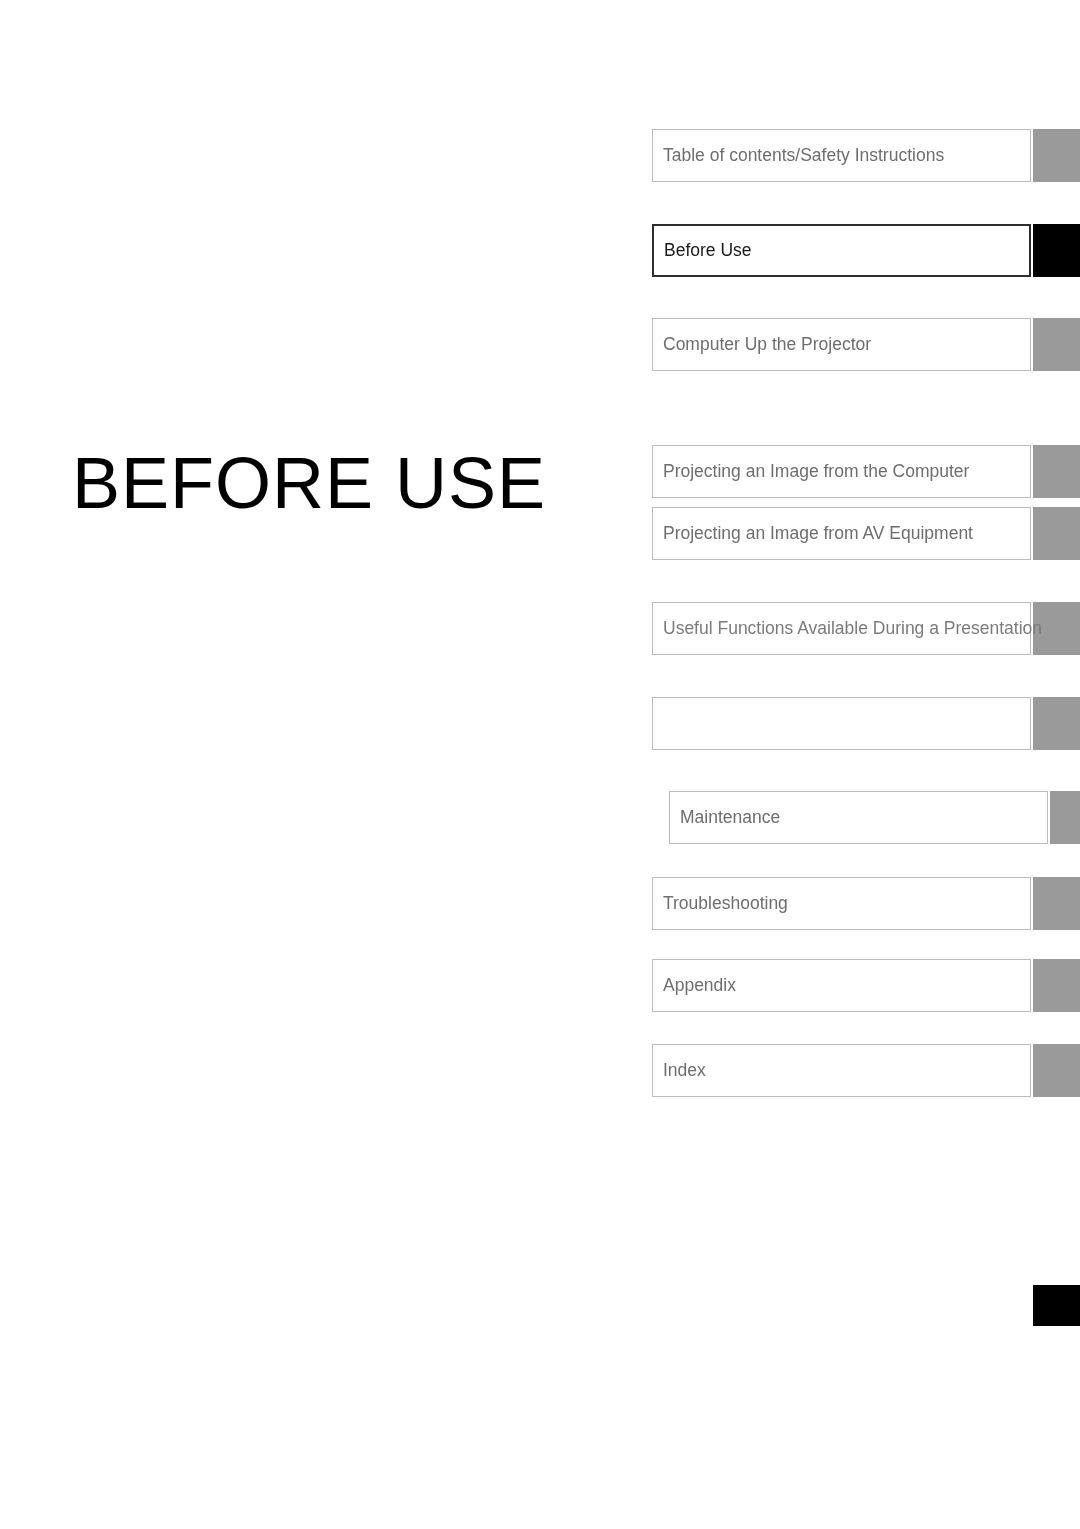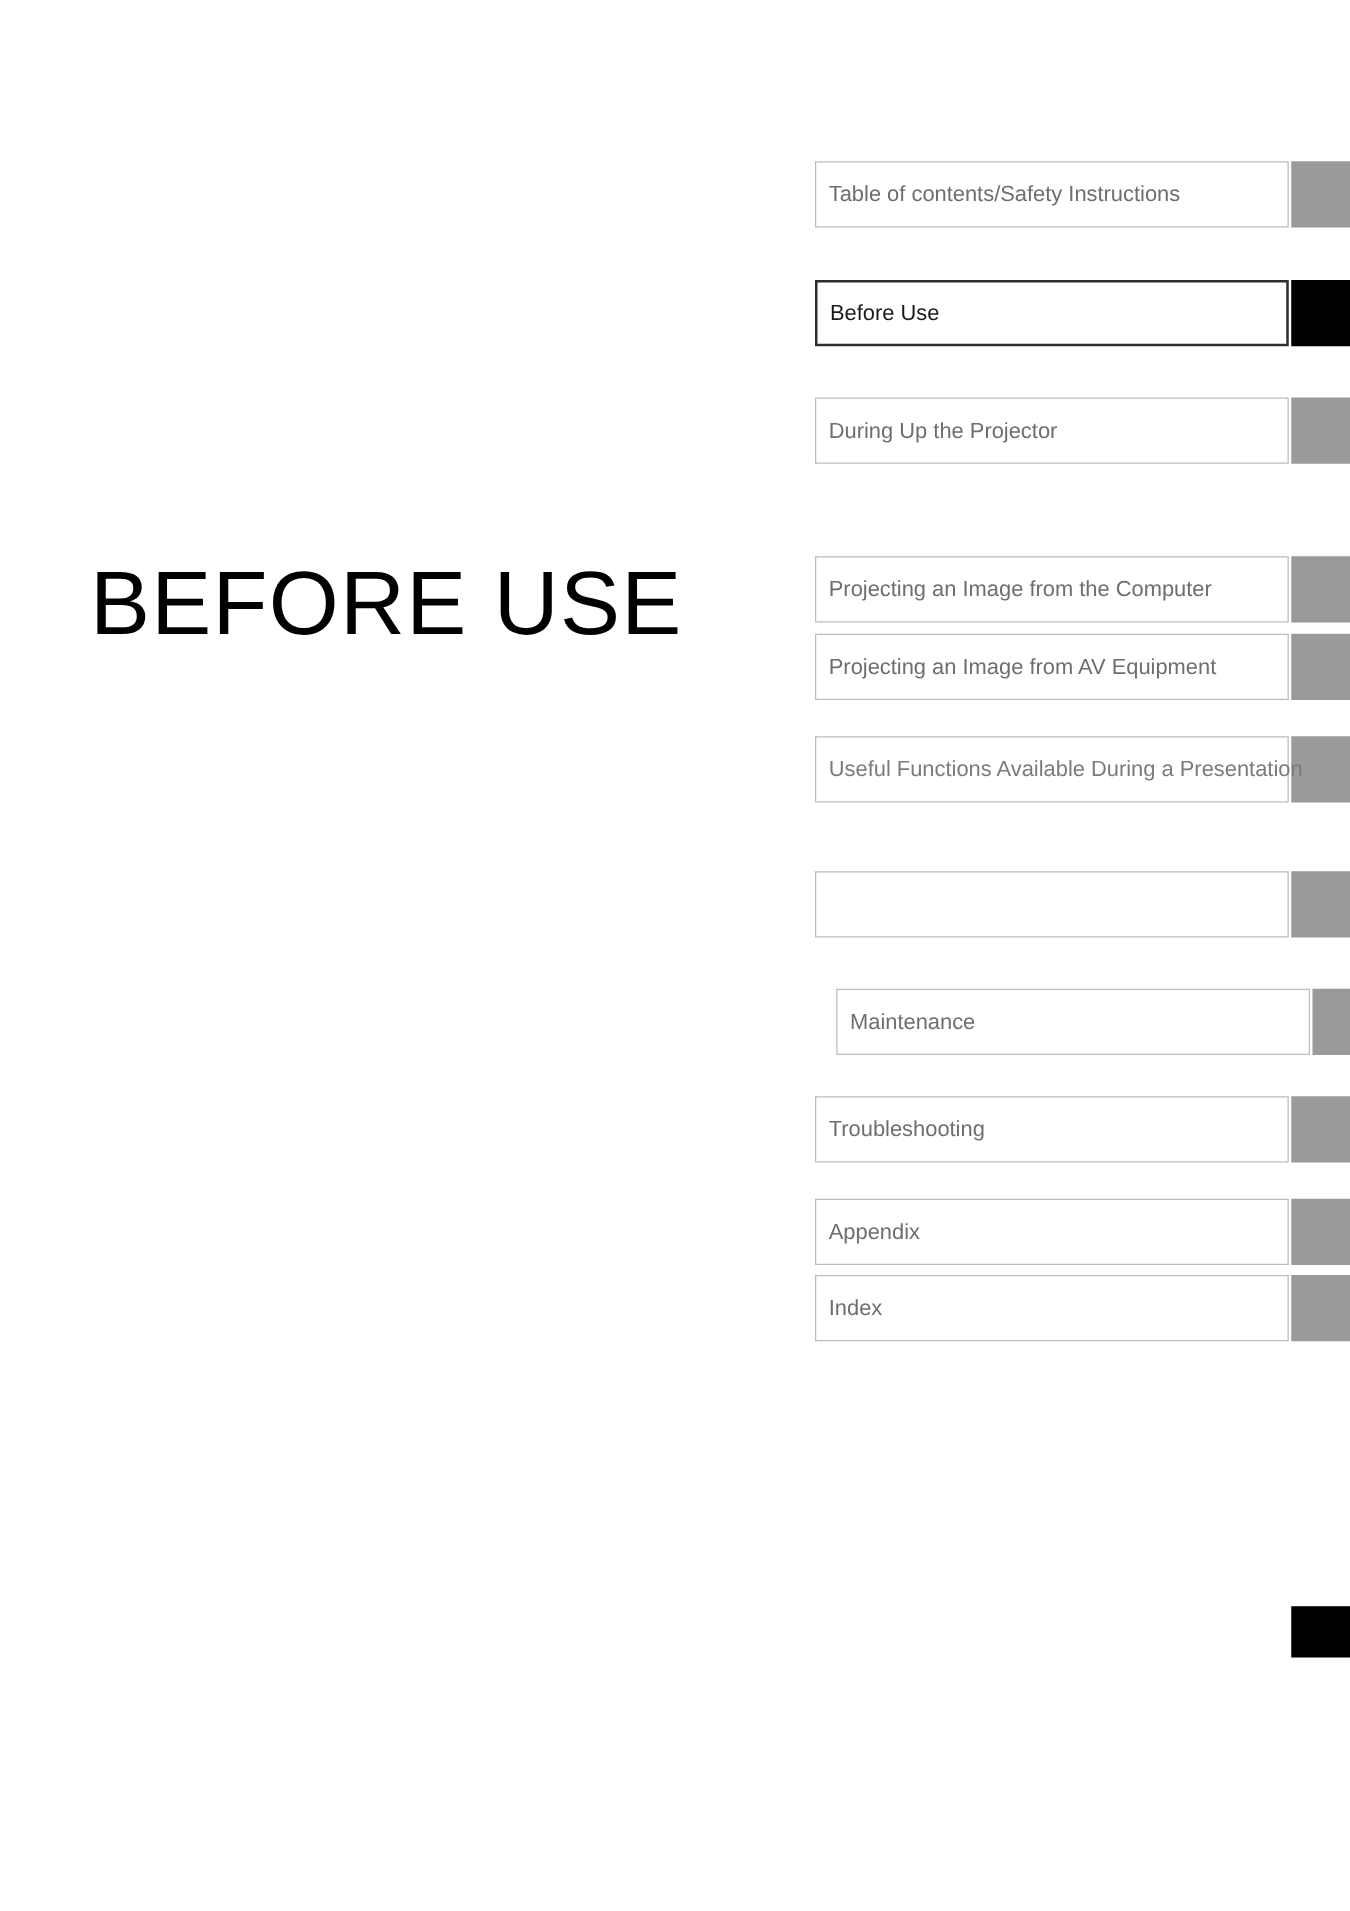--- a/index.html
+++ b/index.html
@@ -123,33 +123,33 @@
         <span class="tab-label">Table of contents/Safety Instructions</span>
       </div>
       <div class="tab-row is-active" style="top: 94.6px;">
         <div class="tab-plate"></div>
         <div class="tab-marker"></div>
         <span class="tab-label">Before Use</span>
       </div>
       <div class="tab-row" style="top: 189.2px;">
         <div class="tab-plate"></div>
         <div class="tab-marker"></div>
-        <span class="tab-label">During Up the Projector</span>
+        <span class="tab-label">Computer Up the Projector</span>
       </div>
       <div class="tab-row" style="top: 283.8px; margin-top: 32px;">
         <div class="tab-plate"></div>
         <div class="tab-marker"></div>
         <span class="tab-label">Projecting an Image from the Computer</span>
       </div>
       <div class="tab-row" style="top: 378.4px;">
         <div class="tab-plate"></div>
         <div class="tab-marker"></div>
         <span class="tab-label">Projecting an Image from AV Equipment</span>
       </div>
-      <div class="tab-row is-overflow" style="top: 460px;">
+      <div class="tab-row is-overflow" style="top: 473px;">
         <div class="tab-plate"></div>
         <div class="tab-marker"></div>
         <span class="tab-label">Useful Functions Available During a Presentation</span>
       </div>
       <div class="tab-row" style="top: 567.6px;">
         <div class="tab-plate"></div>
         <div class="tab-marker"></div>
       </div>
       <div class="tab-row" style="top: 662.2px; margin-left: 17px;">
         <div class="tab-plate"></div>
@@ -159,21 +159,21 @@
       <div class="tab-row" style="top: 748px;">
         <div class="tab-plate"></div>
         <div class="tab-marker"></div>
         <span class="tab-label">Troubleshooting</span>
       </div>
       <div class="tab-row" style="top: 830px;">
         <div class="tab-plate"></div>
         <div class="tab-marker"></div>
         <span class="tab-label">Appendix</span>
       </div>
-      <div class="tab-row" style="top: 891px;">
+      <div class="tab-row" style="top: 915px;">
         <div class="tab-plate"></div>
         <div class="tab-marker"></div>
         <span class="tab-label">Index</span>
       </div>
     </nav>
 
   <div class="corner-marker"></div>
 
 </div>
 

